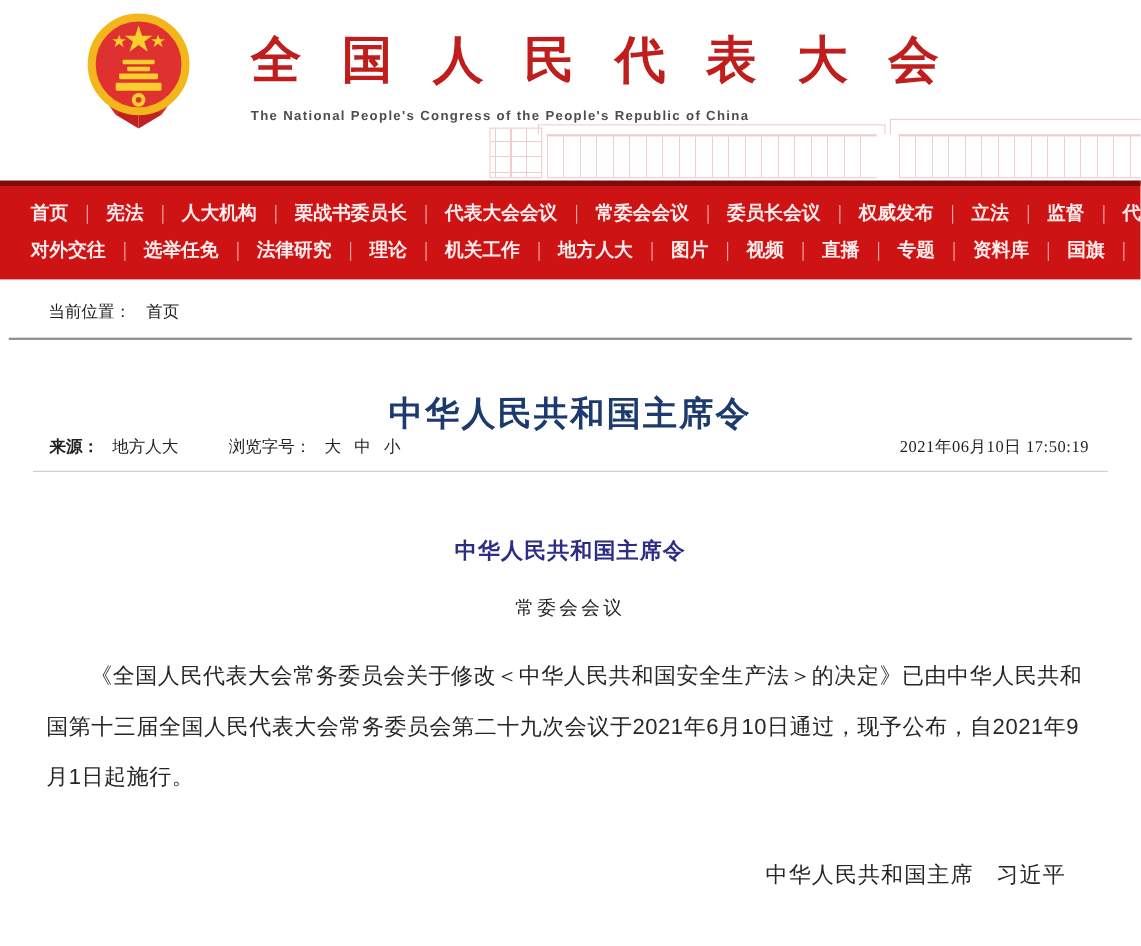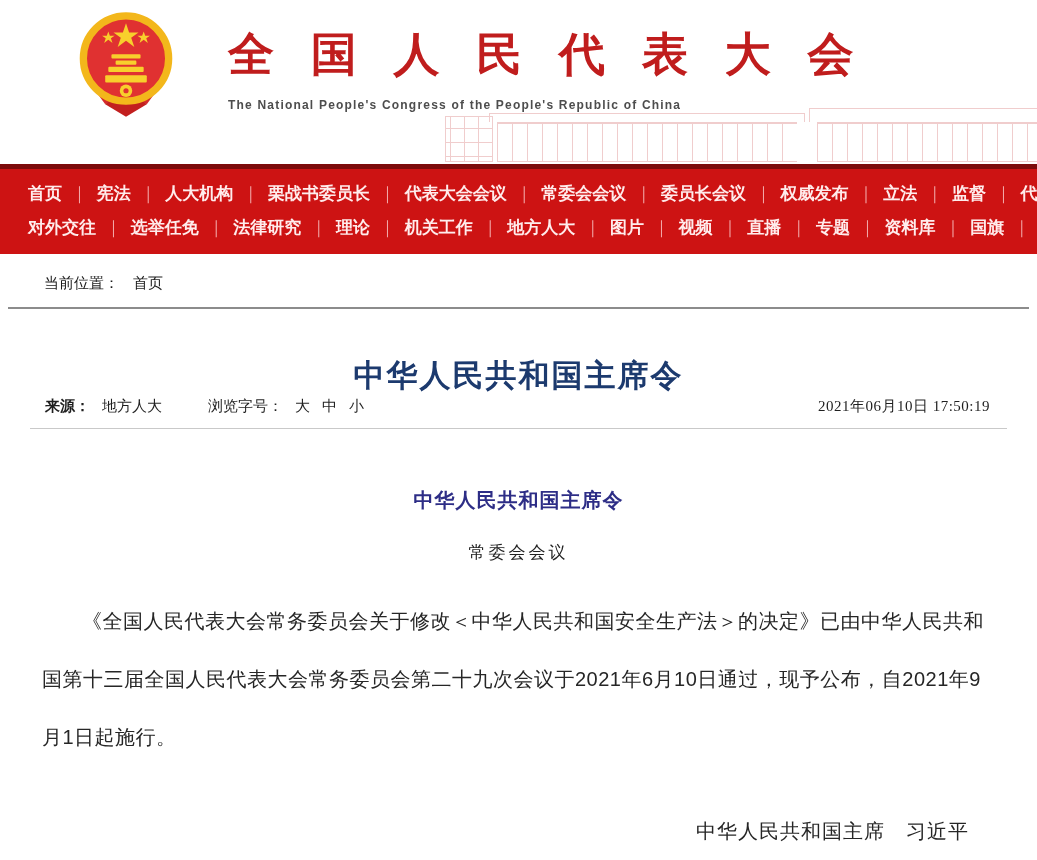--- a/index.html
+++ b/index.html
@@ -59,21 +59,21 @@
   .meta-source{margin-left:12px;cursor:pointer;}
   .meta-fontsize-label{margin-left:46px;font-weight:normal;text-align:right;}
   .font-size-btn{margin-left:12px;cursor:pointer;}
   .meta-date{letter-spacing:0.5px;font-family:Liberation Serif, serif;}
 
   .article{margin-top:58px;}
   .article-title{text-align:center;font-size:20px;font-weight:bold;color:var(--article-title-navy);
     letter-spacing:1px;}
   .article-number{margin-top:27px;text-align:center;font-size:17px;color:#222;
     font-family:"Liberation Serif","DejaVu Serif",serif;letter-spacing:3px;}
-  .article-body{margin-top:28px;padding:0 42px;font-size:20px;line-height:58px;
+  .article-body{margin-top:28px;padding:0 42px;font-size:20px;line-height:46px;
     letter-spacing:0.5px;color:#262626;}
   .article-body p{text-indent:2em;}
   .article-signature{margin-top:52px;padding-right:68px;text-align:right;
     font-size:20px;color:#262626;letter-spacing:1px;}
 </style>
 </head>
 <body>
 
 <div class="header">
   <svg class="emblem" viewBox="0 0 100 120" xmlns="http://www.w3.org/2000/svg">

